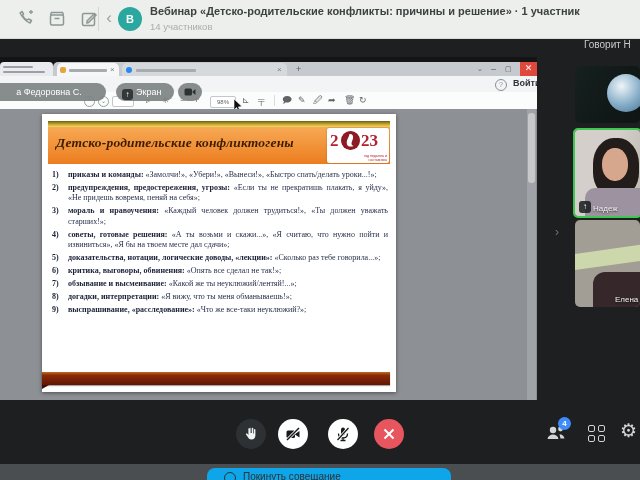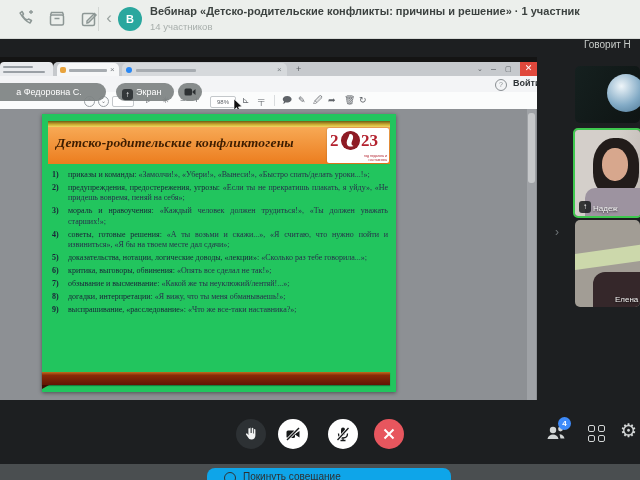--- a/index.html
+++ b/index.html
@@ -43,36 +43,36 @@
   .pzoom{position:absolute;left:210px;top:4px;width:24px;height:10px;border:1px solid #c4c8cb;border-radius:2px;
          font-size:6px;color:#5f6368;text-align:center;line-height:10px;background:#fff;}
   .pico{position:absolute;top:3px;color:#5f6368;font-size:9px;line-height:11px;}
   .pdiv{position:absolute;top:3px;width:1px;height:11px;background:#d9dcde;}
   .cursor{left:233px;top:42px;width:10px;height:14px;color:#111;}
   .pdfview{left:0;top:52px;width:537px;height:291px;background:#8d9094;}
   .scrollbar{left:527px;top:0;width:9px;height:291px;background:#9fa2a6;}
   .thumb{left:1px;top:4px;width:7px;height:70px;background:#c6c8ca;border-radius:3px;}
 
   
-  .slide{left:42px;top:5px;width:354px;height:278px;background:#22c55e;box-shadow:0 1px 4px rgba(0,0,0,.45);}
+  .slide{left:42px;top:5px;width:354px;height:278px;background:#ffffff;box-shadow:0 1px 4px rgba(0,0,0,.45);}
   .goldbar{left:6px;top:7px;width:342px;height:6px;background:linear-gradient(#6e5c14,#c9a92f 55%,#efd963);}
   .oband{left:6px;top:13px;width:342px;height:37px;background:linear-gradient(#f7a955,#ec7d1e);}
   .stitle{position:absolute;left:8px;top:8px;font-family:"Liberation Serif",serif;font-style:italic;font-weight:700;
           font-size:13.5px;color:#3d1d00;letter-spacing:.2px;white-space:nowrap;}
   .logo{position:absolute;right:1px;top:1px;width:62px;height:35px;background:#fff;border-radius:2px;
         box-shadow:0 0 2px rgba(0,0,0,.25);}
   .yr{position:absolute;top:3px;font-family:"Liberation Serif",serif;font-weight:700;font-size:17px;color:#b3212e;}
   .pelican{position:absolute;left:14px;top:3px;width:19px;height:19px;border-radius:50%;background:#8e1b24;}
   .pelican svg{width:19px;height:19px;display:block;}
   .logocap{position:absolute;right:2px;bottom:1px;font-size:3.5px;color:#b3212e;text-align:right;line-height:4px;width:40px;}
   .slist{left:8px;top:56px;width:338px;font-family:"Liberation Serif",serif;font-size:8px;line-height:10.4px;
          color:#28304b;text-align:justify;}
   .s-item{position:relative;padding-left:18px;margin-bottom:2.6px;}
   .s-num{position:absolute;left:2px;font-weight:700;color:#1b2238;}
-  .s-lead{font-weight:400;color:#1b2238;margin-top:28px;}
+  .s-lead{font-weight:700;color:#1b2238;margin-top:28px;}
   .ribbon{left:0;top:258px;width:348px;height:13px;
           background:linear-gradient(#bf6d1e 0%,#8a2a08 25%,#611504 100%);box-shadow:0 1px 1px rgba(0,0,0,.35);}
   .ribbon:after{content:"";position:absolute;left:0;top:13px;border-left:7px solid #3c0d02;border-bottom:4px solid transparent;}
 
   
   .pill{position:absolute;height:18px;background:rgba(126,131,131,.93);border-radius:9px;color:#fff;
         font-size:9px;line-height:18px;}
   .pill-name{left:-8px;top:26px;width:114px;text-align:center;}
   .pill-screen{left:116px;top:26px;width:58px;}
   .pill-cam{left:178px;top:26px;width:24px;}
@@ -234,21 +234,21 @@
         </div>
         <div class="a slist">
             <div class="s-item"><span class="s-num">1)</span><span class="s-lead">приказы и команды:</span> <span class="s-rest">«Замолчи!», «Убери!», «Вынеси!», «Быстро спать/делать уроки...!»;</span></div>
             <div class="s-item"><span class="s-num">2)</span><span class="s-lead">предупреждения, предостережения, угрозы:</span> <span class="s-rest">«Если ты не прекратишь плакать, я уйду», «Не придешь вовремя, пеняй на себя»;</span></div>
             <div class="s-item"><span class="s-num">3)</span><span class="s-lead">мораль и нравоучения:</span> <span class="s-rest">«Каждый человек должен трудиться!», «Ты должен уважать старших!»;</span></div>
             <div class="s-item"><span class="s-num">4)</span><span class="s-lead">советы, готовые решения:</span> <span class="s-rest">«А ты возьми и скажи...», «Я считаю, что нужно пойти и извиниться», «Я бы на твоем месте дал сдачи»;</span></div>
             <div class="s-item"><span class="s-num">5)</span><span class="s-lead">доказательства, нотации, логические доводы, «лекции»:</span> <span class="s-rest">«Сколько раз тебе говорила...»;</span></div>
             <div class="s-item"><span class="s-num">6)</span><span class="s-lead">критика, выговоры, обвинения:</span> <span class="s-rest">«Опять все сделал не так!»;</span></div>
             <div class="s-item"><span class="s-num">7)</span><span class="s-lead">обзывание и высмеивание:</span> <span class="s-rest">«Какой же ты неуклюжий/лентяй!...»;</span></div>
             <div class="s-item"><span class="s-num">8)</span><span class="s-lead">догадки, интерпретации:</span> <span class="s-rest">«Я вижу, что ты меня обманываешь!»;</span></div>
-            <div class="s-item"><span class="s-num">9)</span><span class="s-lead">выспрашивание, «расследование»:</span> <span class="s-rest">«Что же все-таки наставника?»;</span></div>
+            <div class="s-item"><span class="s-num">9)</span><span class="s-lead">выспрашивание, «расследование»:</span> <span class="s-rest">«Что же все-таки неуклюжий?»;</span></div>
           </div>
         <div class="a ribbon"></div>
       </div>
     </div>
 
     <div class="pill pill-name">а Федоровна С.</div>
     <div class="pill pill-screen"><span class="upbadge">↑</span><span>Экран</span></div>
     <div class="pill pill-cam">
       <svg viewBox="0 0 12 12" fill="currentColor">
         <rect x="0.5" y="2.5" width="7.5" height="7" rx="1.5"></rect>

